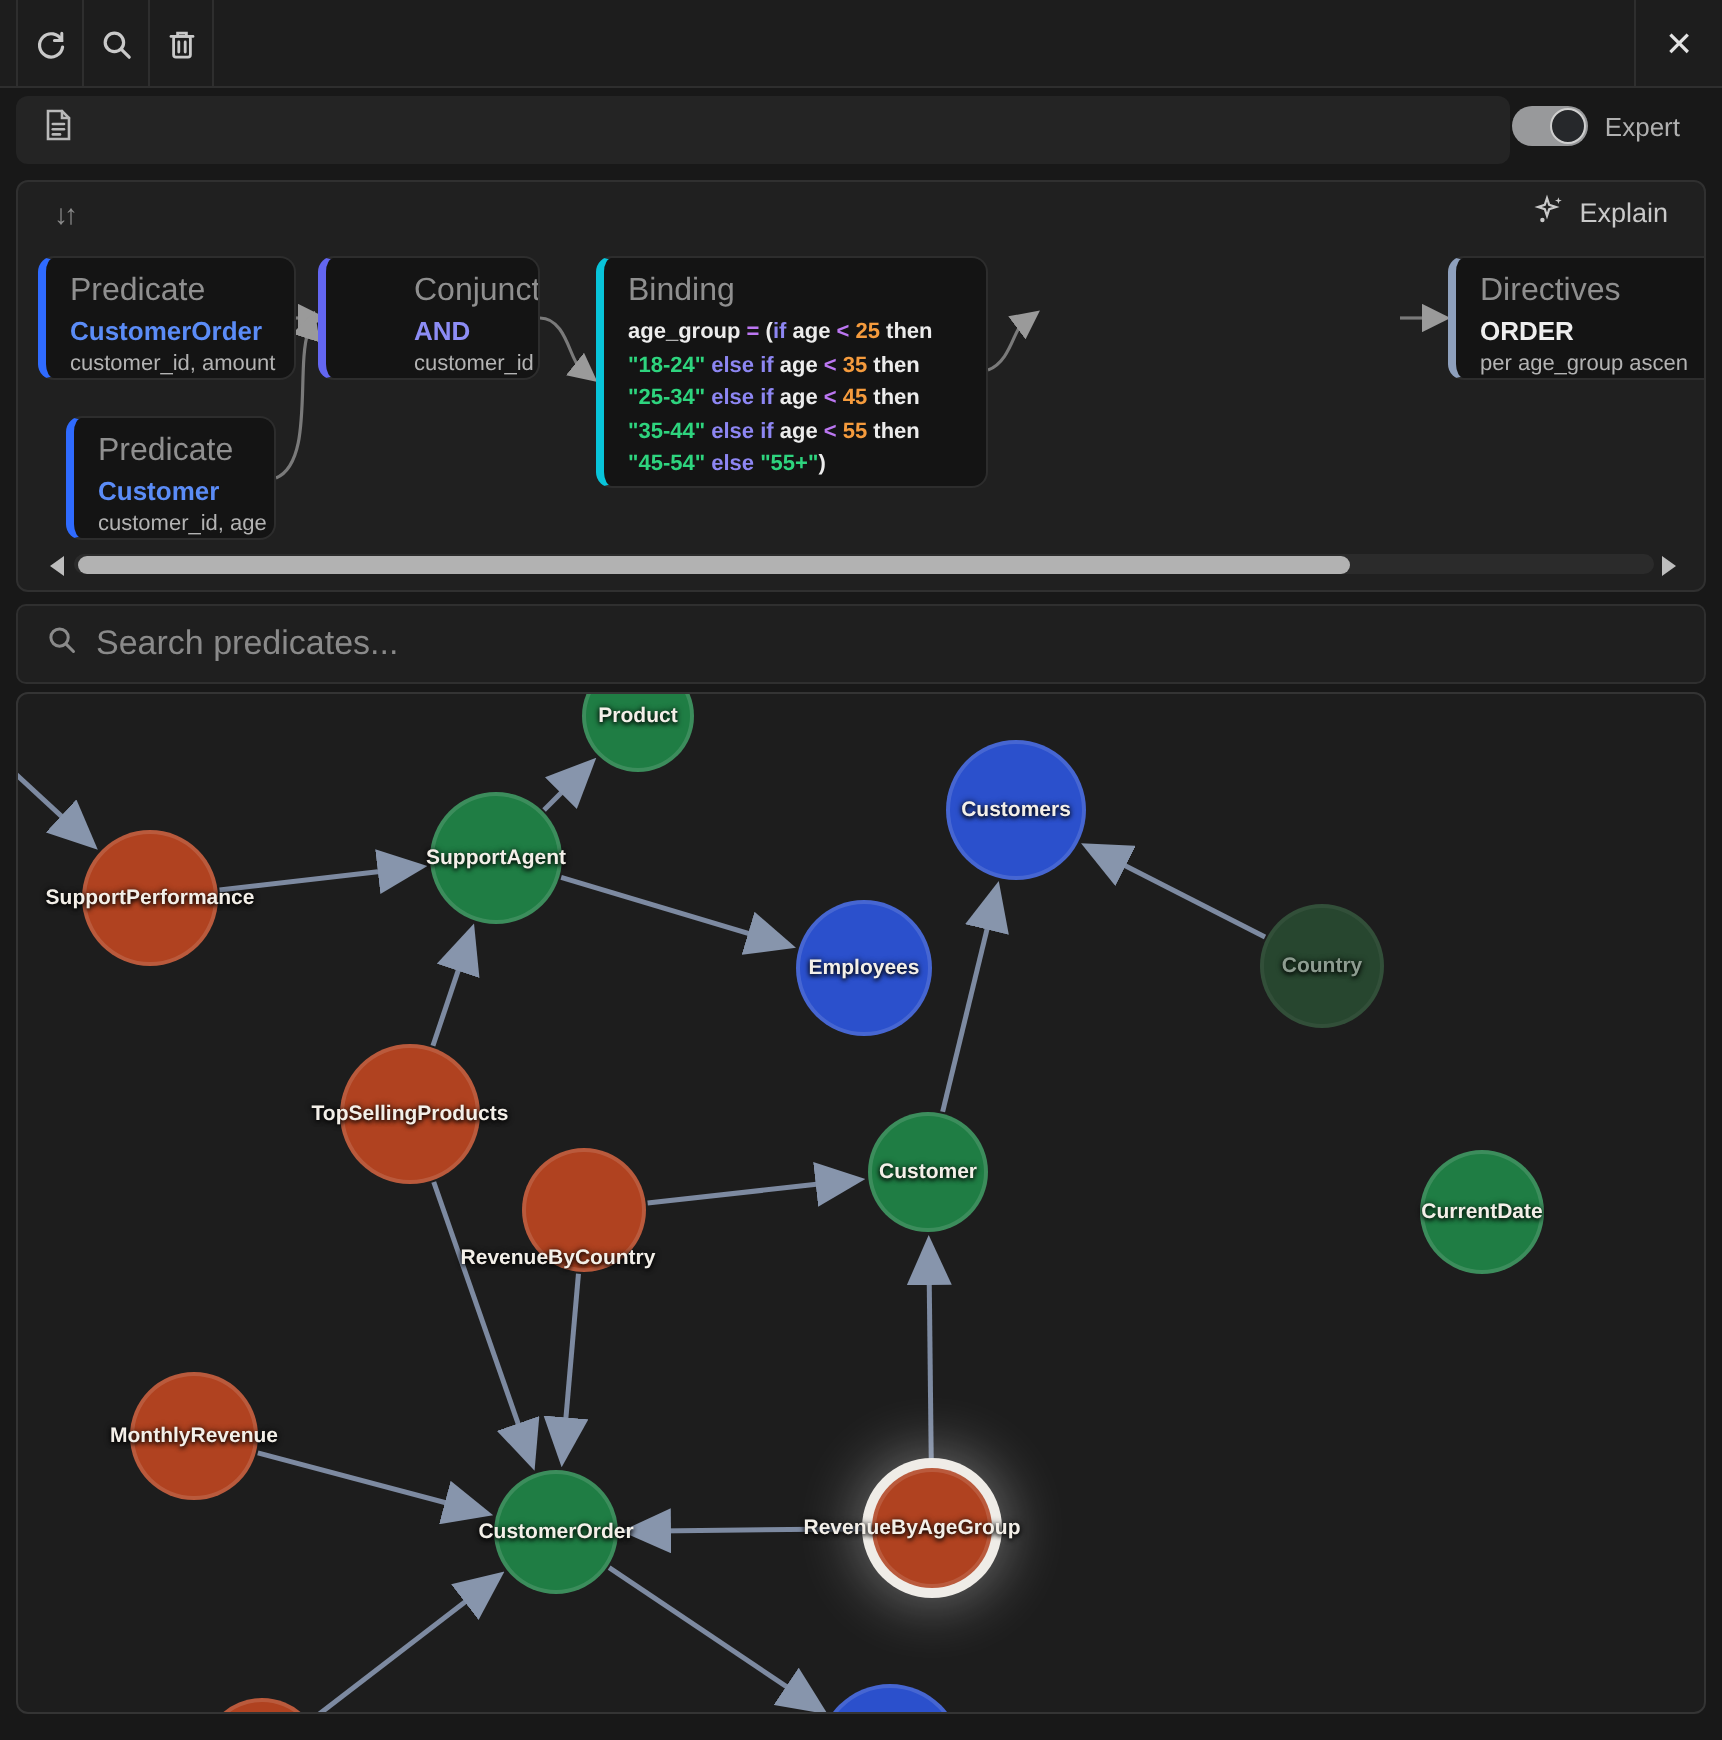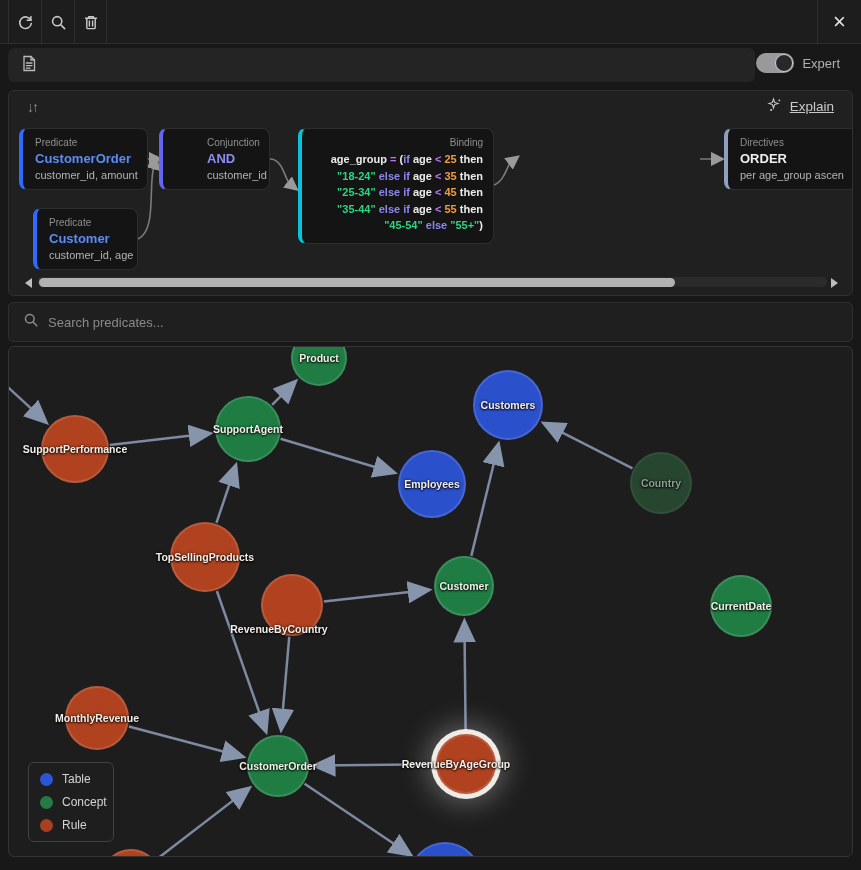--- a/index.html
+++ b/index.html
@@ -28,50 +28,50 @@
   .toggle .knob { position:absolute; right:1px; top:1px; width:18px; height:18px; border-radius:50%;
                   background:#26282b; border:1px solid #cfcfcf; }
   .expert-label { color:#b0b0b0; font-size:13px; }
 
   
   .pipeline { position:absolute; left:8px; top:90px; width:845px; height:206px;
               background:#202020; border:1px solid #303030; border-radius:6px; overflow:hidden; }
   .sort-icon { position:absolute; left:18px; top:8px; color:#8a8a8a; font-size:14px; font-weight:700;
                letter-spacing:-2px; cursor:pointer; }
   .explain-btn { position:absolute; right:18px; top:6px; display:flex; align-items:center; gap:7px;
-                 color:#c9c9c9; font-size:13.5px; cursor:pointer;text-decoration:underline; }
+                 color:#c9c9c9; font-size:13.5px; cursor:pointer; }
   .cards { position:absolute; left:0; top:0; width:845px; height:180px; }
   .card { position:absolute; background:#141414; border:1px solid #2d2d2d; border-left-width:4px;
           border-radius:8px; padding:8px 10px 8px 12px; cursor:pointer; overflow:hidden; }
-  .card .ctype { color:#8f8f8f; font-size:10px; margin-bottom:3px; }
+  .card .ctype { color:#8f8f8f; font-size:16px; margin-bottom:3px; }
   .card .ctitle { font-size:13px; font-weight:700; margin-bottom:3px; white-space:nowrap; }
   .card .csub { color:#b3b3b3; font-size:11px; white-space:nowrap; }
   .b-blue   { border-left-color:#2f6bff; }  .t-blue   { color:#5b8cf7; }
   .b-indigo { border-left-color:#6366f1;padding-left:44px; }  .t-indigo { color:#8d8df5; }
-  .b-cyan   { border-left-color:#08c4da;text-align:right; }
+  .b-cyan   { border-left-color:#08c4da; }
   .b-purple { border-left-color:#a855f7; }
   .b-slate  { border-left-color:#8ea0bd; }  .t-white  { color:#eeeeee; }
   .code { font-size:11px; font-weight:700; line-height:1.5; white-space:pre-wrap; }
   .tok-plain { color:#ececec; } .tok-kw { color:#8d86f2; } .tok-op { color:#bc77f2; }
   .tok-num { color:#f59b3d; } .tok-str { color:#2ed47e; } .tok-agg { color:#c07df5; }
   .connectors { position:absolute; left:0; top:0; pointer-events:none; }
 
   
   .hscroll { position:absolute; left:0; top:184px; width:845px; height:18px; }
   .h-arrow { position:absolute; top:3px; width:0; height:0; cursor:pointer; }
   .h-left  { left:16px;  border-top:5px solid transparent; border-bottom:5px solid transparent; border-right:7px solid #bdbdbd; }
   .h-right { right:16px; border-top:5px solid transparent; border-bottom:5px solid transparent; border-left:7px solid #bdbdbd; }
   .h-track { position:absolute; left:28px; top:2px; width:790px; height:10px; background:#2b2b2b; border-radius:5px; }
   .h-thumb { position:absolute; left:2px; top:0.5px; width:636px; height:9px; background:#b2b2b2; border-radius:5px; cursor:pointer; }
 
   
   .searchbar { position:absolute; left:8px; top:302px; width:845px; height:40px; background:#1f1f1f;
                border:1px solid #2f2f2f; border-radius:5px; display:flex; align-items:center; padding-left:14px; gap:9px; }
   .searchbar input { background:transparent; border:none; outline:none; color:#fde047;
-                     font-size:13px; width:760px; font-family:"Liberation Sans", sans-serif; }
+                     font-size:17px; width:760px; font-family:"Liberation Sans", sans-serif; }
   .searchbar input::placeholder { color:#8a8a8a; }
 
   
   .graph { position:absolute; left:8px; top:346px; width:845px; height:511px; background:#1d1d1d;
            border:1px solid #343434; border-radius:6px; overflow:hidden; }
   .graph svg.edges { position:absolute; left:0; top:0; }
   .gnode { position:absolute; border-radius:50%; cursor:pointer; }
   .gnode.sel { box-shadow:0 0 0 5px #efece7, 0 0 30px 8px rgba(255,255,255,.35); }
   .glabel { position:absolute; transform:translate(-50%,-50%); white-space:nowrap; font-size:10.5px;
             font-weight:700; color:#f3efe8; text-shadow:0 1px 2px rgba(0,0,0,.95), 0 0 3px rgba(0,0,0,.8);
@@ -237,34 +237,20 @@
       <line x1="462.3226522015795" y1="208.8772716253208" x2="488.6065581655001" y2="100.75484027373822" stroke="#7d8aa1" stroke-width="2.5" marker-end="url(#garrow)"></line>
       <line x1="314.8065281757812" y1="254.48648816662882" x2="416.2357937857667" y2="243.28209254692112" stroke="#7d8aa1" stroke-width="2.5" marker-end="url(#garrow)"></line>
       <line x1="456.6517073779592" y1="386.001956638371" x2="455.438174589019" y2="277.99753842269456" stroke="#7d8aa1" stroke-width="2.5" marker-end="url(#garrow)"></line>
       <line x1="119.89742266246913" y1="379.45898501546145" x2="230.3364573788253" y2="408.74668482974374" stroke="#7d8aa1" stroke-width="2.5" marker-end="url(#garrow)"></line>
       <line x1="207.87088259142033" y1="243.98649947406636" x2="255.81013045397742" y2="381.2372228065929" stroke="#7d8aa1" stroke-width="2.5" marker-end="url(#garrow)"></line>
       <line x1="280.22785227632505" y1="289.87969882226184" x2="272.46518465459366" y2="379.1503764721727" stroke="#7d8aa1" stroke-width="2.5" marker-end="url(#garrow)"></line>
       <line x1="426.00175403853365" y1="417.32976857405816" x2="308.9977367244727" y2="418.57449216250563" stroke="#7d8aa1" stroke-width="2.5" marker-end="url(#garrow)"></line>
       <line x1="146.57755773411182" y1="513.1070474560909" x2="237.2870222785654" y2="443.37800328246334" stroke="#7d8aa1" stroke-width="2.5" marker-end="url(#garrow)"></line>
       <line x1="295.57654165740877" y1="436.8237884169448" x2="398.6267382942689" y2="505.93529753867136" stroke="#7d8aa1" stroke-width="2.5" marker-end="url(#garrow)"></line>
     </svg>
-  <div class="legend" id="legend">
-      <div class="legend-item">
-        <span class="legend-dot" style="background: rgb(43, 85, 215);"></span>
-        <span class="legend-label">Table</span>
-      </div>
-      <div class="legend-item">
-        <span class="legend-dot" style="background: rgb(38, 122, 70);"></span>
-        <span class="legend-label">Concept</span>
-      </div>
-      <div class="legend-item">
-        <span class="legend-dot" style="background: rgb(168, 64, 31);"></span>
-        <span class="legend-label">Rule</span>
-      </div>
-    </div>
 <div class="gnode" style="left: 282px; top: -17px; width: 56px; height: 56px; background: rgb(31, 125, 68); border: 2px solid rgba(255, 255, 255, 0.13);"></div>
     <div class="glabel" style="left: 310px; top: 11px;">Product</div>
     <div class="gnode" style="left: 206px; top: 49px; width: 66px; height: 66px; background: rgb(31, 125, 68); border: 2px solid rgba(255, 255, 255, 0.13);"></div>
     <div class="glabel" style="left: 239px; top: 82px;">SupportAgent</div>
     <div class="gnode" style="left: 32px; top: 68px; width: 68px; height: 68px; background: rgb(176, 66, 32); border: 2px solid rgba(255, 255, 255, 0.13);"></div>
     <div class="glabel" style="left: 66px; top: 102px;">SupportPerformance</div>
     <div class="gnode" style="left: 464px; top: 23px; width: 70px; height: 70px; background: rgb(43, 80, 204); border: 2px solid rgba(255, 255, 255, 0.13);"></div>
     <div class="glabel" style="left: 499px; top: 58px;">Customers</div>
     <div class="gnode" style="left: 389px; top: 103px; width: 68px; height: 68px; background: rgb(43, 80, 204); border: 2px solid rgba(255, 255, 255, 0.13);"></div>
     <div class="glabel" style="left: 423px; top: 137px;">Employees</div>

